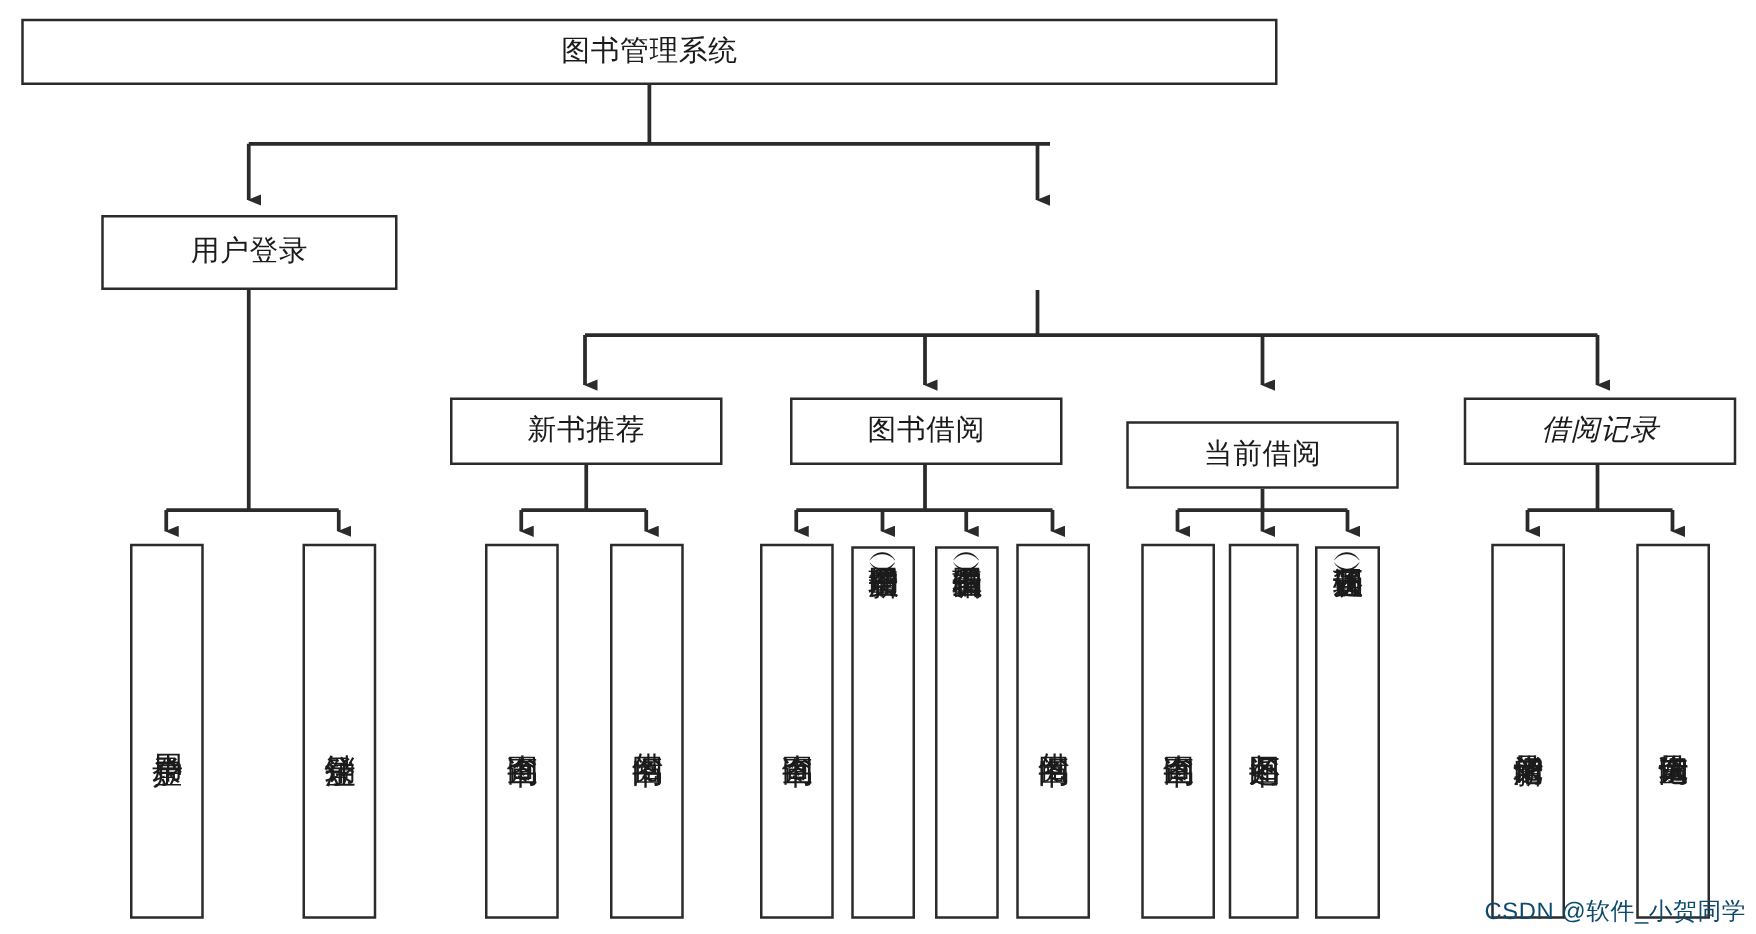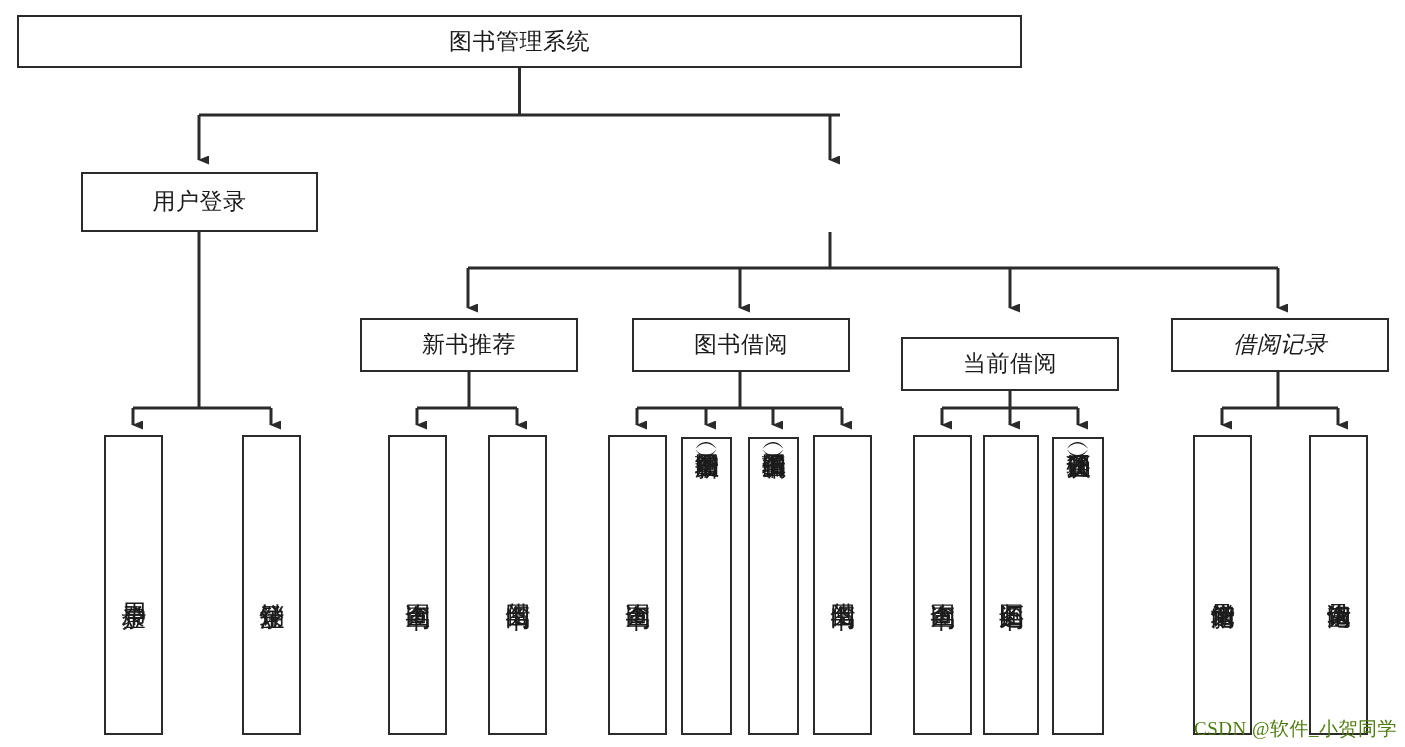--- a/index.html
+++ b/index.html
@@ -64,24 +64,24 @@
     align-items: flex-start;
   }
   .node.v.overflow .label {
     margin-top: -4px;
   }
   .watermark {
     position: absolute;
     right: 8px;
     bottom: 5px;
     font-size: 19px;
-    color: #4d7c0f;
+    color: #0c4a6e;
     letter-spacing: 0.5px;
     white-space: nowrap;
-    font-family: Liberation Serif, serif;
+    font-family: Liberation Sans, sans-serif;
     margin-left: 31px;
   }
 </style>
 </head>
 <body>
 
 <div id="canvas">
 
   <svg class="connectors" viewBox="0 0 1405 747">
     <defs>

